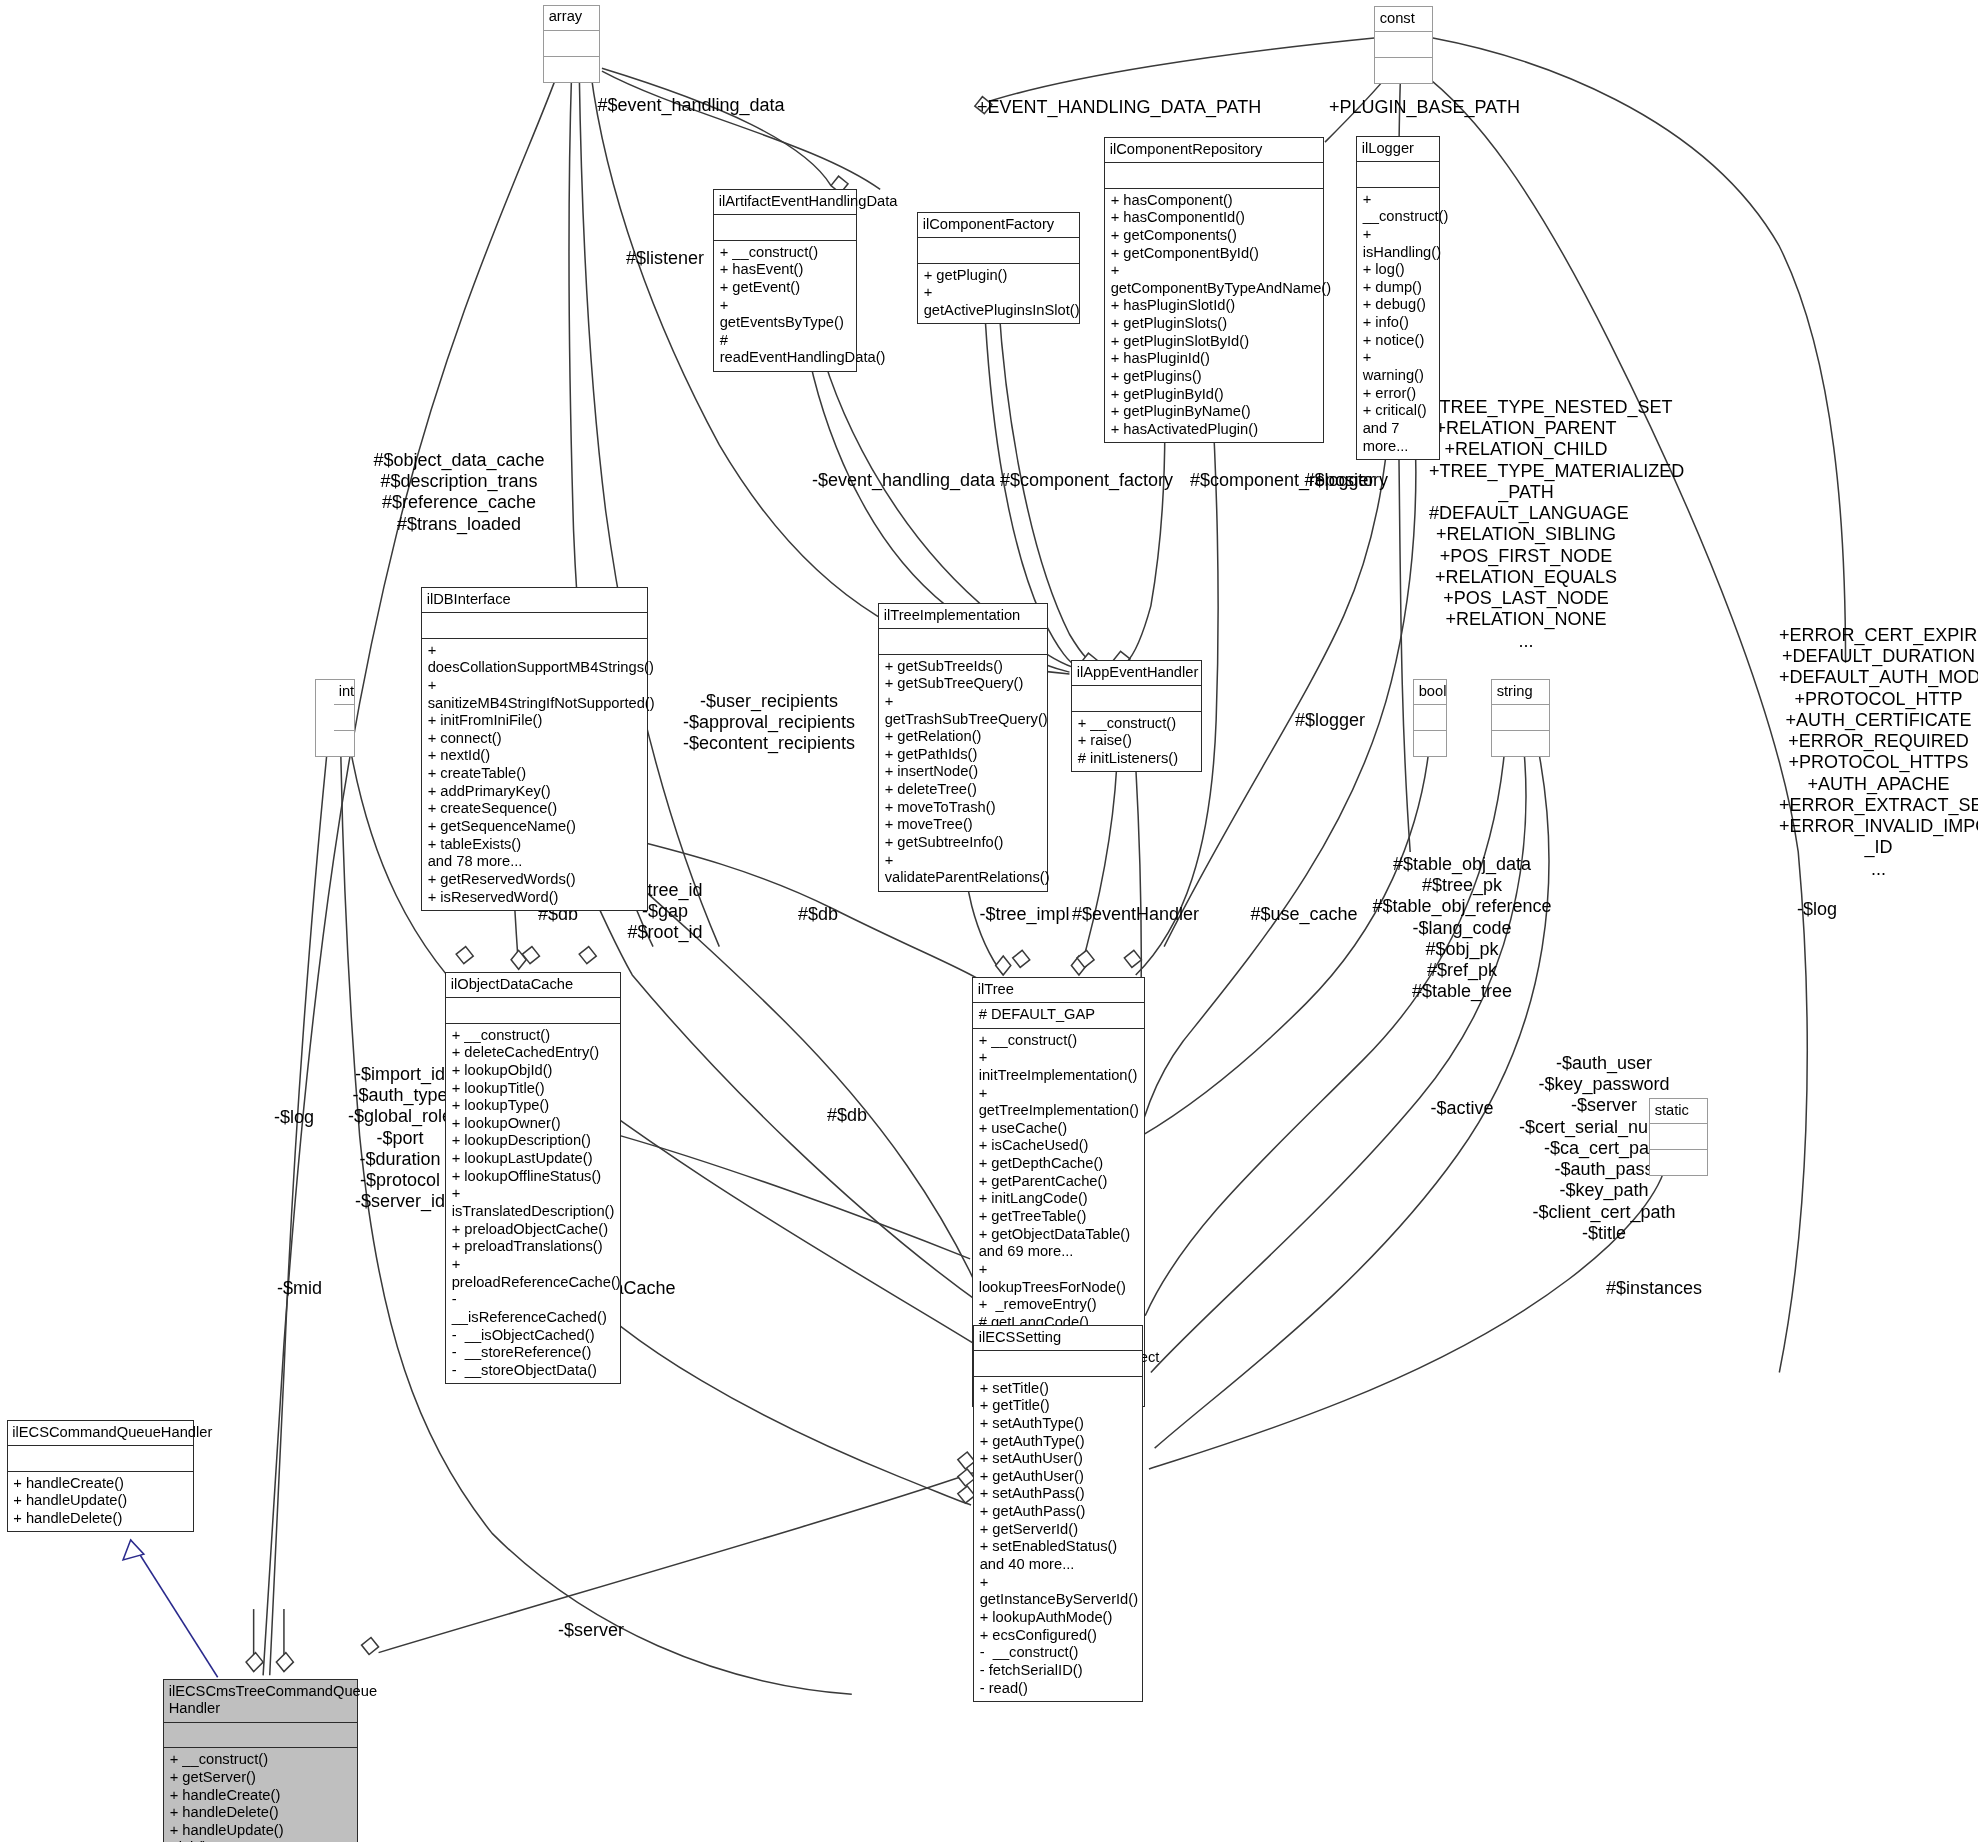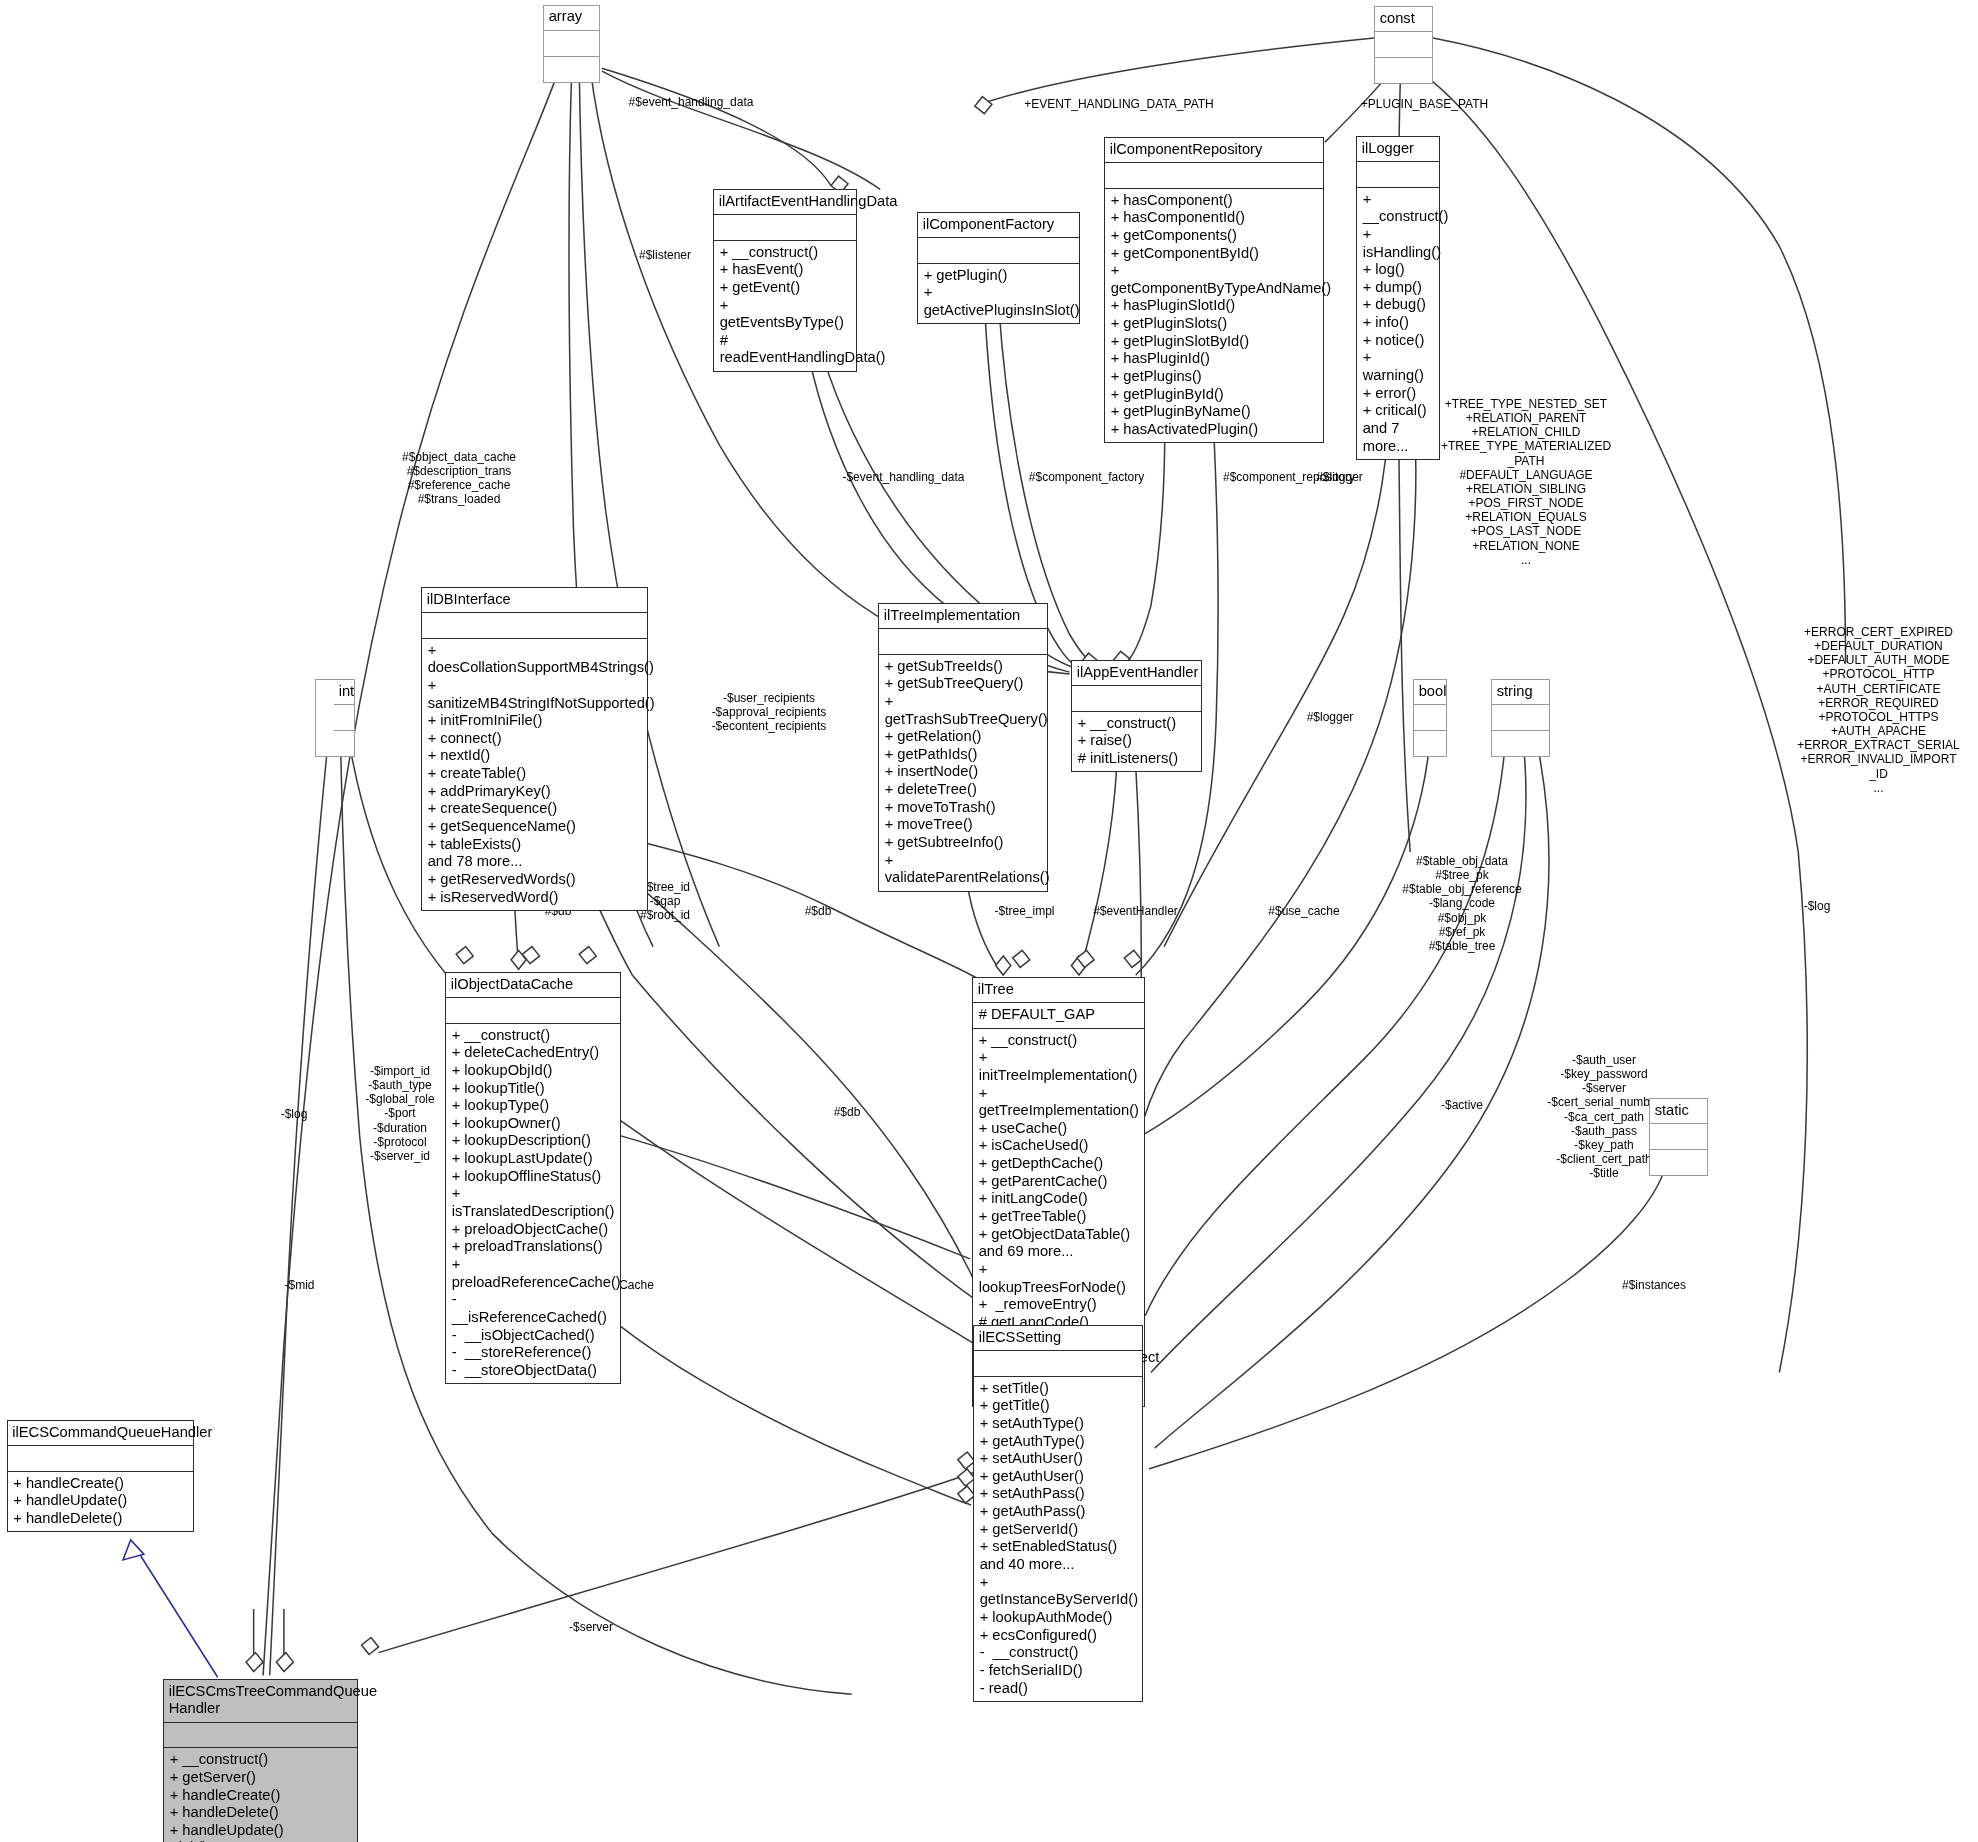--- a/index.html
+++ b/index.html
@@ -57,21 +57,21 @@
   }
   .uml-class.lightborder .uml-attrs { border-bottom: 0.9px solid #9a9a9a; }
   .uml-ops {
     padding: 2.8px 5.7px 3.8px 5.7px;
   }
   .uml-ops div, .uml-attrs div {
     white-space: pre-wrap;
   }
   .edge-label {
     position: absolute;
-    font-size: 12px;
+    font-size: 18px;
     color: #000000;
     line-height: 1.18;
     white-space: pre-line;
     z-index: 4;
   }
   .edge-label.ctr { text-align: center; }
 </style>
 </head>
 <body>
 

